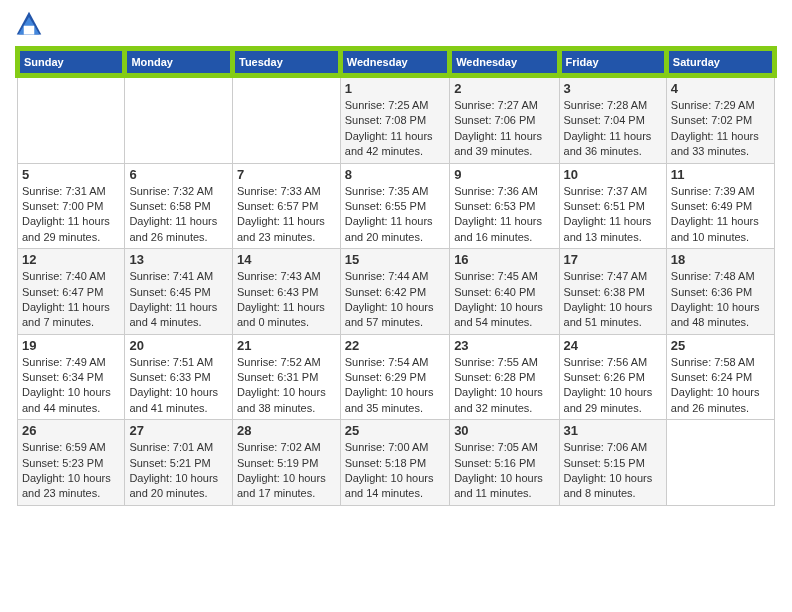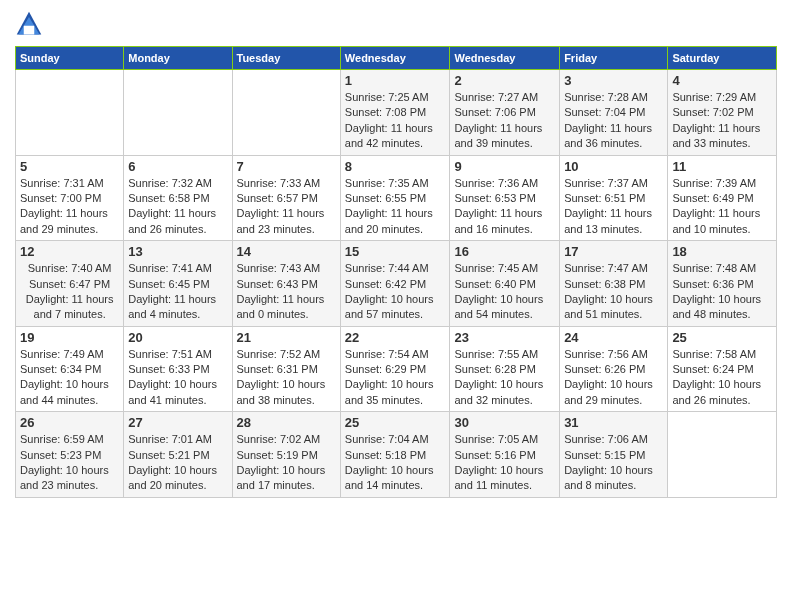--- a/index.html
+++ b/index.html
@@ -64,21 +64,21 @@
       border-collapse: collapse;
       font-size: 9.5px;
     }
     .calendar th {
       background: #2255aa;
       color: #fff;
       padding: 5px 4px;
       text-align: left;
       font-size: 11px;
       font-weight: bold;
-      border: 1px solid #84cc16;
+      border: 5px solid #84cc16;
     }
     .calendar td {
       border: 1px solid #ccc;
       vertical-align: top;
       padding: 3px 4px;
       width: 113px;
       height: 80px;
       background: #fff;
     }
     .calendar tr:nth-child(odd) td {
@@ -207,21 +207,21 @@
           <td>
             <span class="day-num">11</span>
             <div class="day-info" style="white-space: pre-line;">Sunrise: 7:39 AM
 Sunset: 6:49 PM
 Daylight: 11 hours and 10 minutes.</div>
           </td>
         </tr>
         <tr>
           <td>
             <span class="day-num">12</span>
-            <div class="day-info" style="white-space: pre-line; text-align: center;">Sunrise: 7:40 AM
+            <div class="day-info" style="white-space: pre-line;">Sunrise: 7:40 AM
 Sunset: 6:47 PM
 Daylight: 11 hours and 7 minutes.</div>
           </td>
           <td>
             <span class="day-num">13</span>
             <div class="day-info" style="white-space: pre-line;">Sunrise: 7:41 AM
 Sunset: 6:45 PM
 Daylight: 11 hours and 4 minutes.</div>
           </td>
           <td>
@@ -313,21 +313,21 @@
 Daylight: 10 hours and 20 minutes.</div>
           </td>
           <td>
             <span class="day-num">28</span>
             <div class="day-info" style="white-space: pre-line;">Sunrise: 7:02 AM
 Sunset: 5:19 PM
 Daylight: 10 hours and 17 minutes.</div>
           </td>
           <td>
             <span class="day-num">25</span>
-            <div class="day-info" style="white-space: pre-line;">Sunrise: 7:04 AM
+            <div class="day-info" style="white-space: pre-line;">Sunrise: 7:00 AM
 Sunset: 5:18 PM
 Daylight: 10 hours and 14 minutes.</div>
           </td>
           <td>
             <span class="day-num">30</span>
             <div class="day-info" style="white-space: pre-line;">Sunrise: 7:05 AM
 Sunset: 5:16 PM
 Daylight: 10 hours and 11 minutes.</div>
           </td>
           <td>

